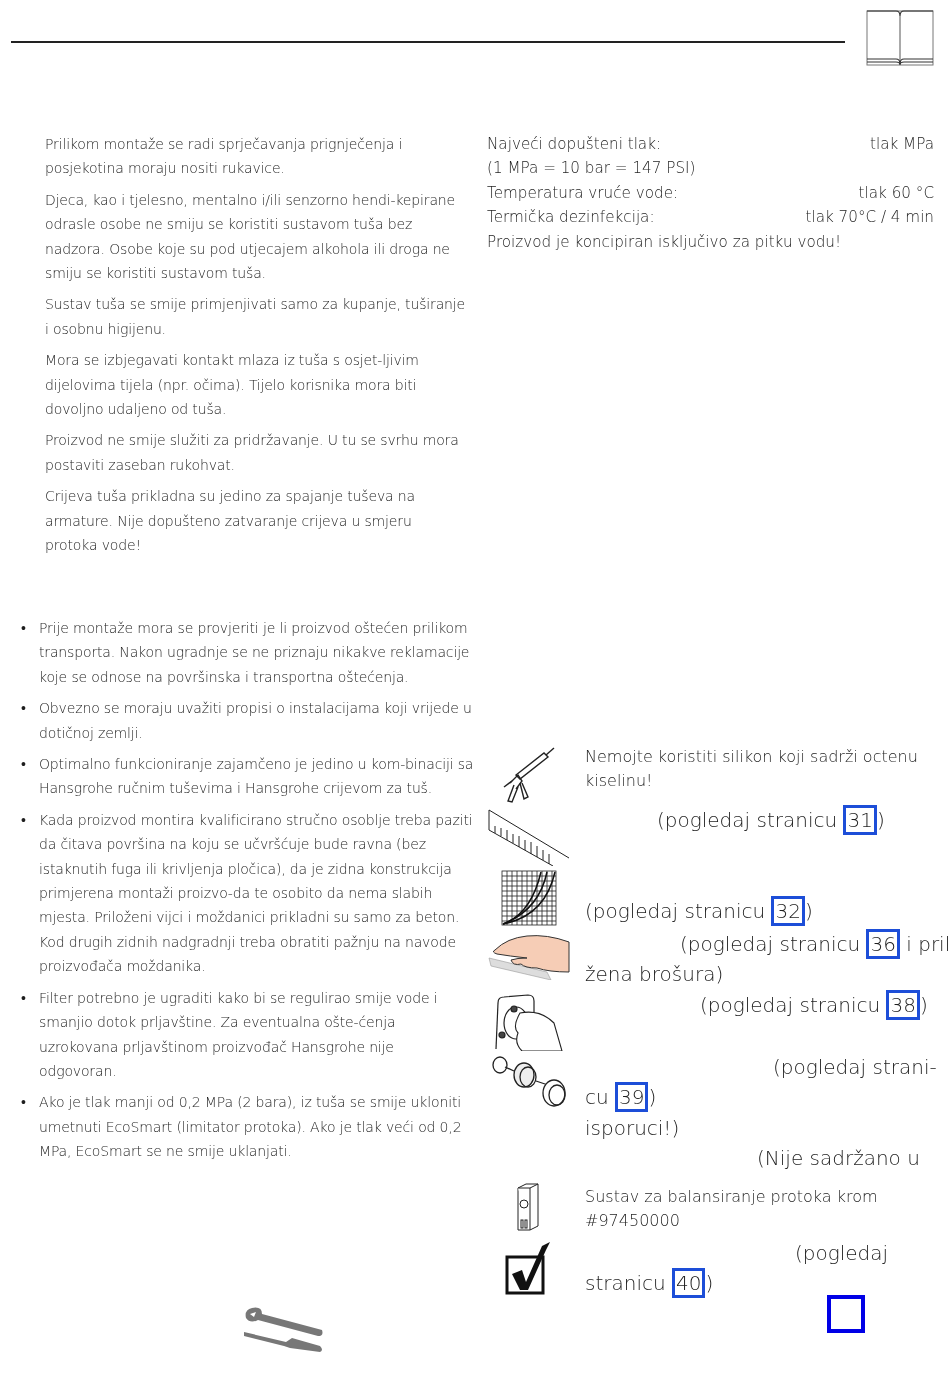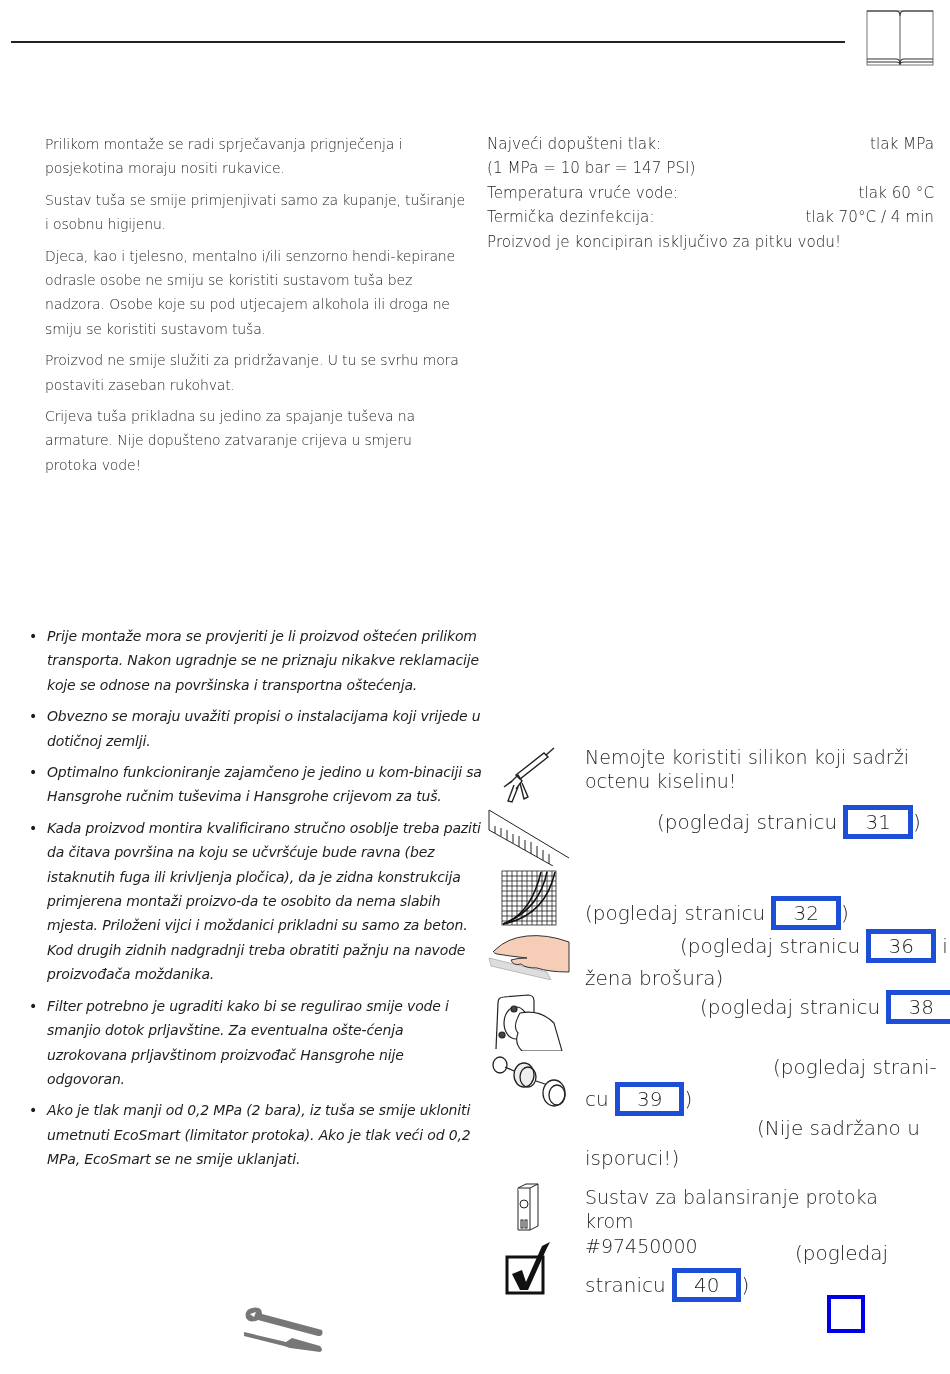--- a/index.html
+++ b/index.html
@@ -6,45 +6,46 @@
   body { width: 950px; height: 1374px; position: relative; overflow: hidden;
          font-family: "DejaVu Sans", sans-serif; color: #1e1e1e; }
   .abs { position: absolute; }
   .rule { left: 11px; top: 41px; width: 834px; height: 2px; background: #222; }
   .book { left: 866px; top: 10px; width: 68px; height: 56px; }
   .para { font-size: 14px; line-height: 24.4px; letter-spacing: -0.15px; font-weight: 300; }
   .left-col { left: 45px; top: 132px; width: 420px; }
   .left-col p { margin: 0 0 7px 0; }
   .spec { left: 487px; top: 132px; width: 447px; font-size: 15.2px; line-height: 24.4px; font-weight: 300; }
   .spec-row { display: flex; justify-content: space-between; white-space: nowrap; gap: 28px; }
-  .bullets { left: 11px; top: 608px; width: 455px; margin: 16px; padding: 0; list-style: none; font-style: italic; }
+  .bullets { left: 11px; top: 608px; width: 455px; margin: 8px; padding: 0; list-style: none; }
   .bullets li { position: relative; padding-left: 20px; margin-bottom: 7px; }
   .bullets li::before { content: "•"; position: absolute; left: 2px; top: 0; }
   .icon { position: absolute; }
-  .txt-sm { font-size: 19px; line-height: 24.4px; font-weight: 300; }
+  .txt-sm { font-size: 16px; line-height: 24.4px; font-weight: 300; }
   .txt-lg { font-size: 20px; line-height: 30px; font-weight: 300; }
-  .pg { display: inline-block; border: 5px solid #1d4ed8; padding: 0 17px; line-height: 24px; }
+  .pg { display: inline-block; border: 3px solid #1d4ed8; padding: 0 1px; line-height: 24px; }
   .blue-box { left: 827px; top: 1295px; width: 38px; height: 38px; border: 4px solid #0000e6; box-sizing: border-box; }
 </style>
 </head>
 <body>
 
 <div class="abs rule"></div>
 <svg class="abs book" viewBox="0 0 68 56">
   <rect x="1" y="1" width="66" height="54" fill="#fff" stroke="#777" stroke-width="1"></rect>
   <path d="M1 1 H30 Q34 1 34 6 Q34 1 38 1 H67" fill="none" stroke="#333" stroke-width="1.2"></path>
   <line x1="34" y1="6" x2="34" y2="53" stroke="#555" stroke-width="1"></line>
   <path d="M1 49 H30 Q34 49 34 54 Q34 49 38 49 H67" fill="none" stroke="#333" stroke-width="1.2"></path>
   <path d="M1 52 H30 Q34 52 34 55 Q34 52 38 52 H67" fill="none" stroke="#333" stroke-width="1.2"></path>
 </svg>
 
 <div class="abs left-col para">
   <p>Prilikom montaže se radi sprječavanja prignječenja i posjekotina moraju nositi rukavice.</p>
+  <p>Djeca, kao i tjelesno, mentalno i/ili senzorno hendi-kepirane odrasle osobe ne smiju se koristiti sustavom tuša bez nadzora. Osobe koje su pod utjecajem alkohola ili droga ne smiju se koristiti sustavom tuša.</p>
   <p>Sustav tuša se smije primjenjivati samo za kupanje, tuširanje i osobnu higijenu.</p>
-  <p>Djeca, kao i tjelesno, mentalno i/ili senzorno hendi-kepirane odrasle osobe ne smiju se koristiti sustavom tuša bez nadzora. Osobe koje su pod utjecajem alkohola ili droga ne smiju se koristiti sustavom tuša.</p>
+  <p>Mora se izbjegavati kontakt mlaza iz tuša s osjet-ljivim dijelovima tijela (npr. očima). Tijelo korisnika mora biti dovoljno udaljeno od tuša.</p>
   <p>Proizvod ne smije služiti za pridržavanje. U tu se svrhu mora postaviti zaseban rukohvat.</p>
   <p>Crijeva tuša prikladna su jedino za spajanje tuševa na armature. Nije dopušteno zatvaranje crijeva u smjeru protoka vode!</p>
 </div>
 
 <div class="abs spec">
   <div class="spec-row">
       <span>Najveći dopušteni tlak:</span>
       <span>tlak MPa</span>
     </div>
   <div class="spec-row">
@@ -162,22 +163,22 @@
     <ellipse cx="64" cy="38" rx="11" ry="13" fill="#fff"></ellipse>
     <ellipse cx="67" cy="40" rx="8" ry="10"></ellipse>
   </g>
 </svg>
 <div class="abs txt-lg" style="left:585px;top:1052px;width:345px">
   <div style="padding-left:188px;white-space:nowrap">(pogledaj strani-</div>
   <div style="white-space:nowrap"><span>cu </span><span class="pg">39</span><span>)</span></div>
 </div>
 
 <div class="abs txt-lg" style="left:585px;top:1113px;width:345px">
+  <div>isporuci!)</div>
   <div style="padding-left:172px;white-space:nowrap">(Nije sadržano u</div>
-  <div>isporuci!)</div>
 </div>
 
 <svg class="icon" style="left:514px;top:1182px;width:30px;height:50px" viewBox="0 0 30 50">
   <g fill="#fff" stroke="#222" stroke-width="1">
     <path d="M4 6 L12 2 L24 2 L24 44 L16 48 L4 48 Z"></path>
     <path d="M4 6 L16 6 L16 48"></path>
     <path d="M16 6 L24 2"></path>
     <circle cx="10" cy="22" r="4"></circle>
     <rect x="7" y="38" width="2" height="8"></rect>
       <rect x="11" y="38" width="2" height="8"></rect>

